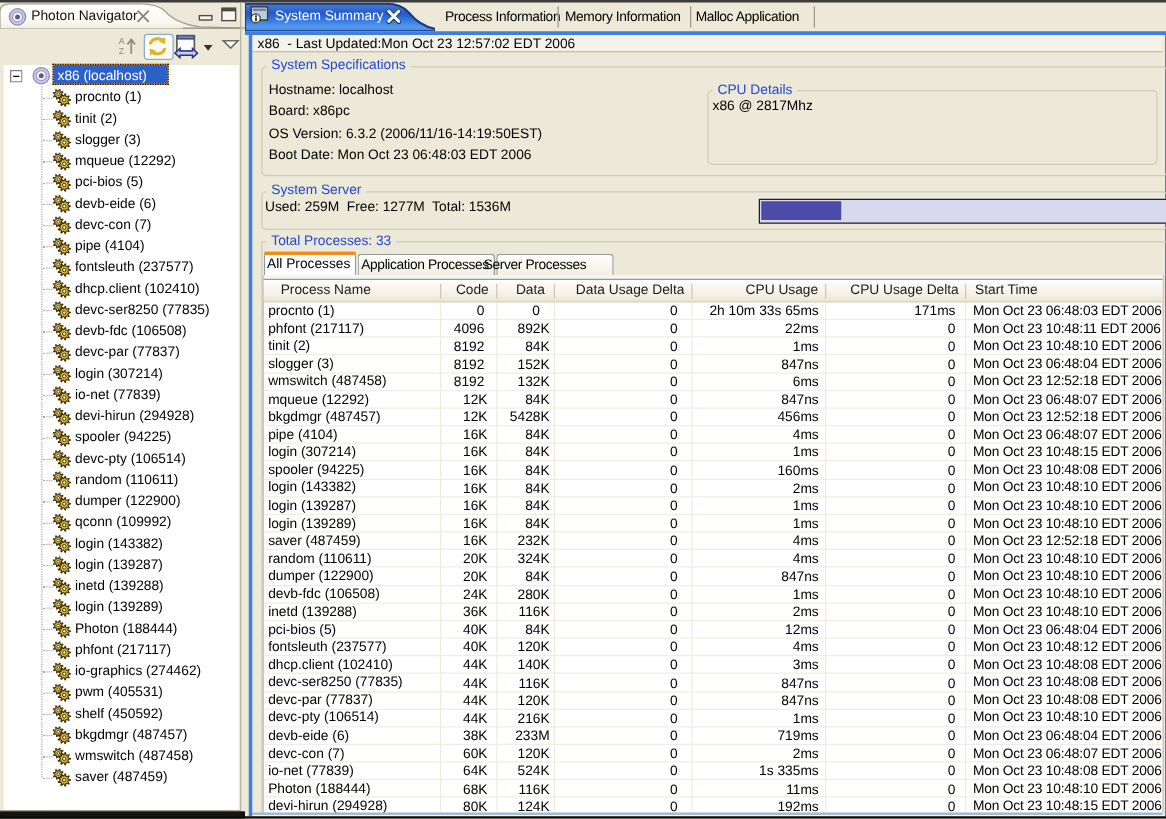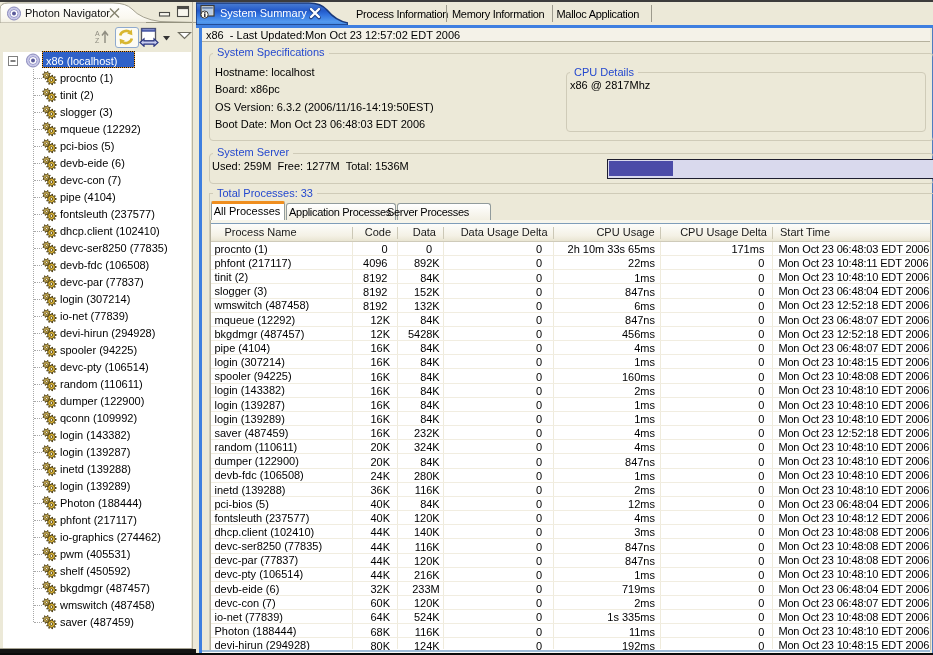--- a/index.html
+++ b/index.html
@@ -610,21 +610,21 @@
 <div class="a" style="left:210.5px;top:567.68px;width:719px;height:13.16px;border-bottom:1px solid #F1EDE0"></div>
 <div class="a t11" style="left:214.5px;top:568.48px">devc-pty (106514)</div>
 <div class="a t11" style="right:543.00px;top:568.88px">44K</div>
 <div class="a t11" style="right:493.30px;top:568.88px">216K</div>
 <div class="a t11" style="right:390.80px;top:568.88px">0</div>
 <div class="a t11" style="right:278.00px;top:568.88px">1ms</div>
 <div class="a t11" style="right:168.60px;top:568.88px">0</div>
 <div class="a t11" style="left:778.4px;top:568.48px;letter-spacing:-0.15px">Mon Oct 23 10:48:10 EDT 2006</div>
 <div class="a" style="left:210.5px;top:581.84px;width:719px;height:13.16px;border-bottom:1px solid #F1EDE0"></div>
 <div class="a t11" style="left:214.5px;top:582.64px">devb-eide (6)</div>
-<div class="a t11" style="right:543.00px;top:583.04px">32K</div>
+<div class="a t11" style="right:543.00px;top:583.04px">38K</div>
 <div class="a t11" style="right:493.30px;top:583.04px">233M</div>
 <div class="a t11" style="right:390.80px;top:583.04px">0</div>
 <div class="a t11" style="right:278.00px;top:583.04px">719ms</div>
 <div class="a t11" style="right:168.60px;top:583.04px">0</div>
 <div class="a t11" style="left:778.4px;top:582.64px;letter-spacing:-0.15px">Mon Oct 23 06:48:04 EDT 2006</div>
 <div class="a" style="left:210.5px;top:596.00px;width:719px;height:13.16px;border-bottom:1px solid #F1EDE0"></div>
 <div class="a t11" style="left:214.5px;top:596.80px">devc-con (7)</div>
 <div class="a t11" style="right:543.00px;top:597.20px">60K</div>
 <div class="a t11" style="right:493.30px;top:597.20px">120K</div>
 <div class="a t11" style="right:390.80px;top:597.20px">0</div>

